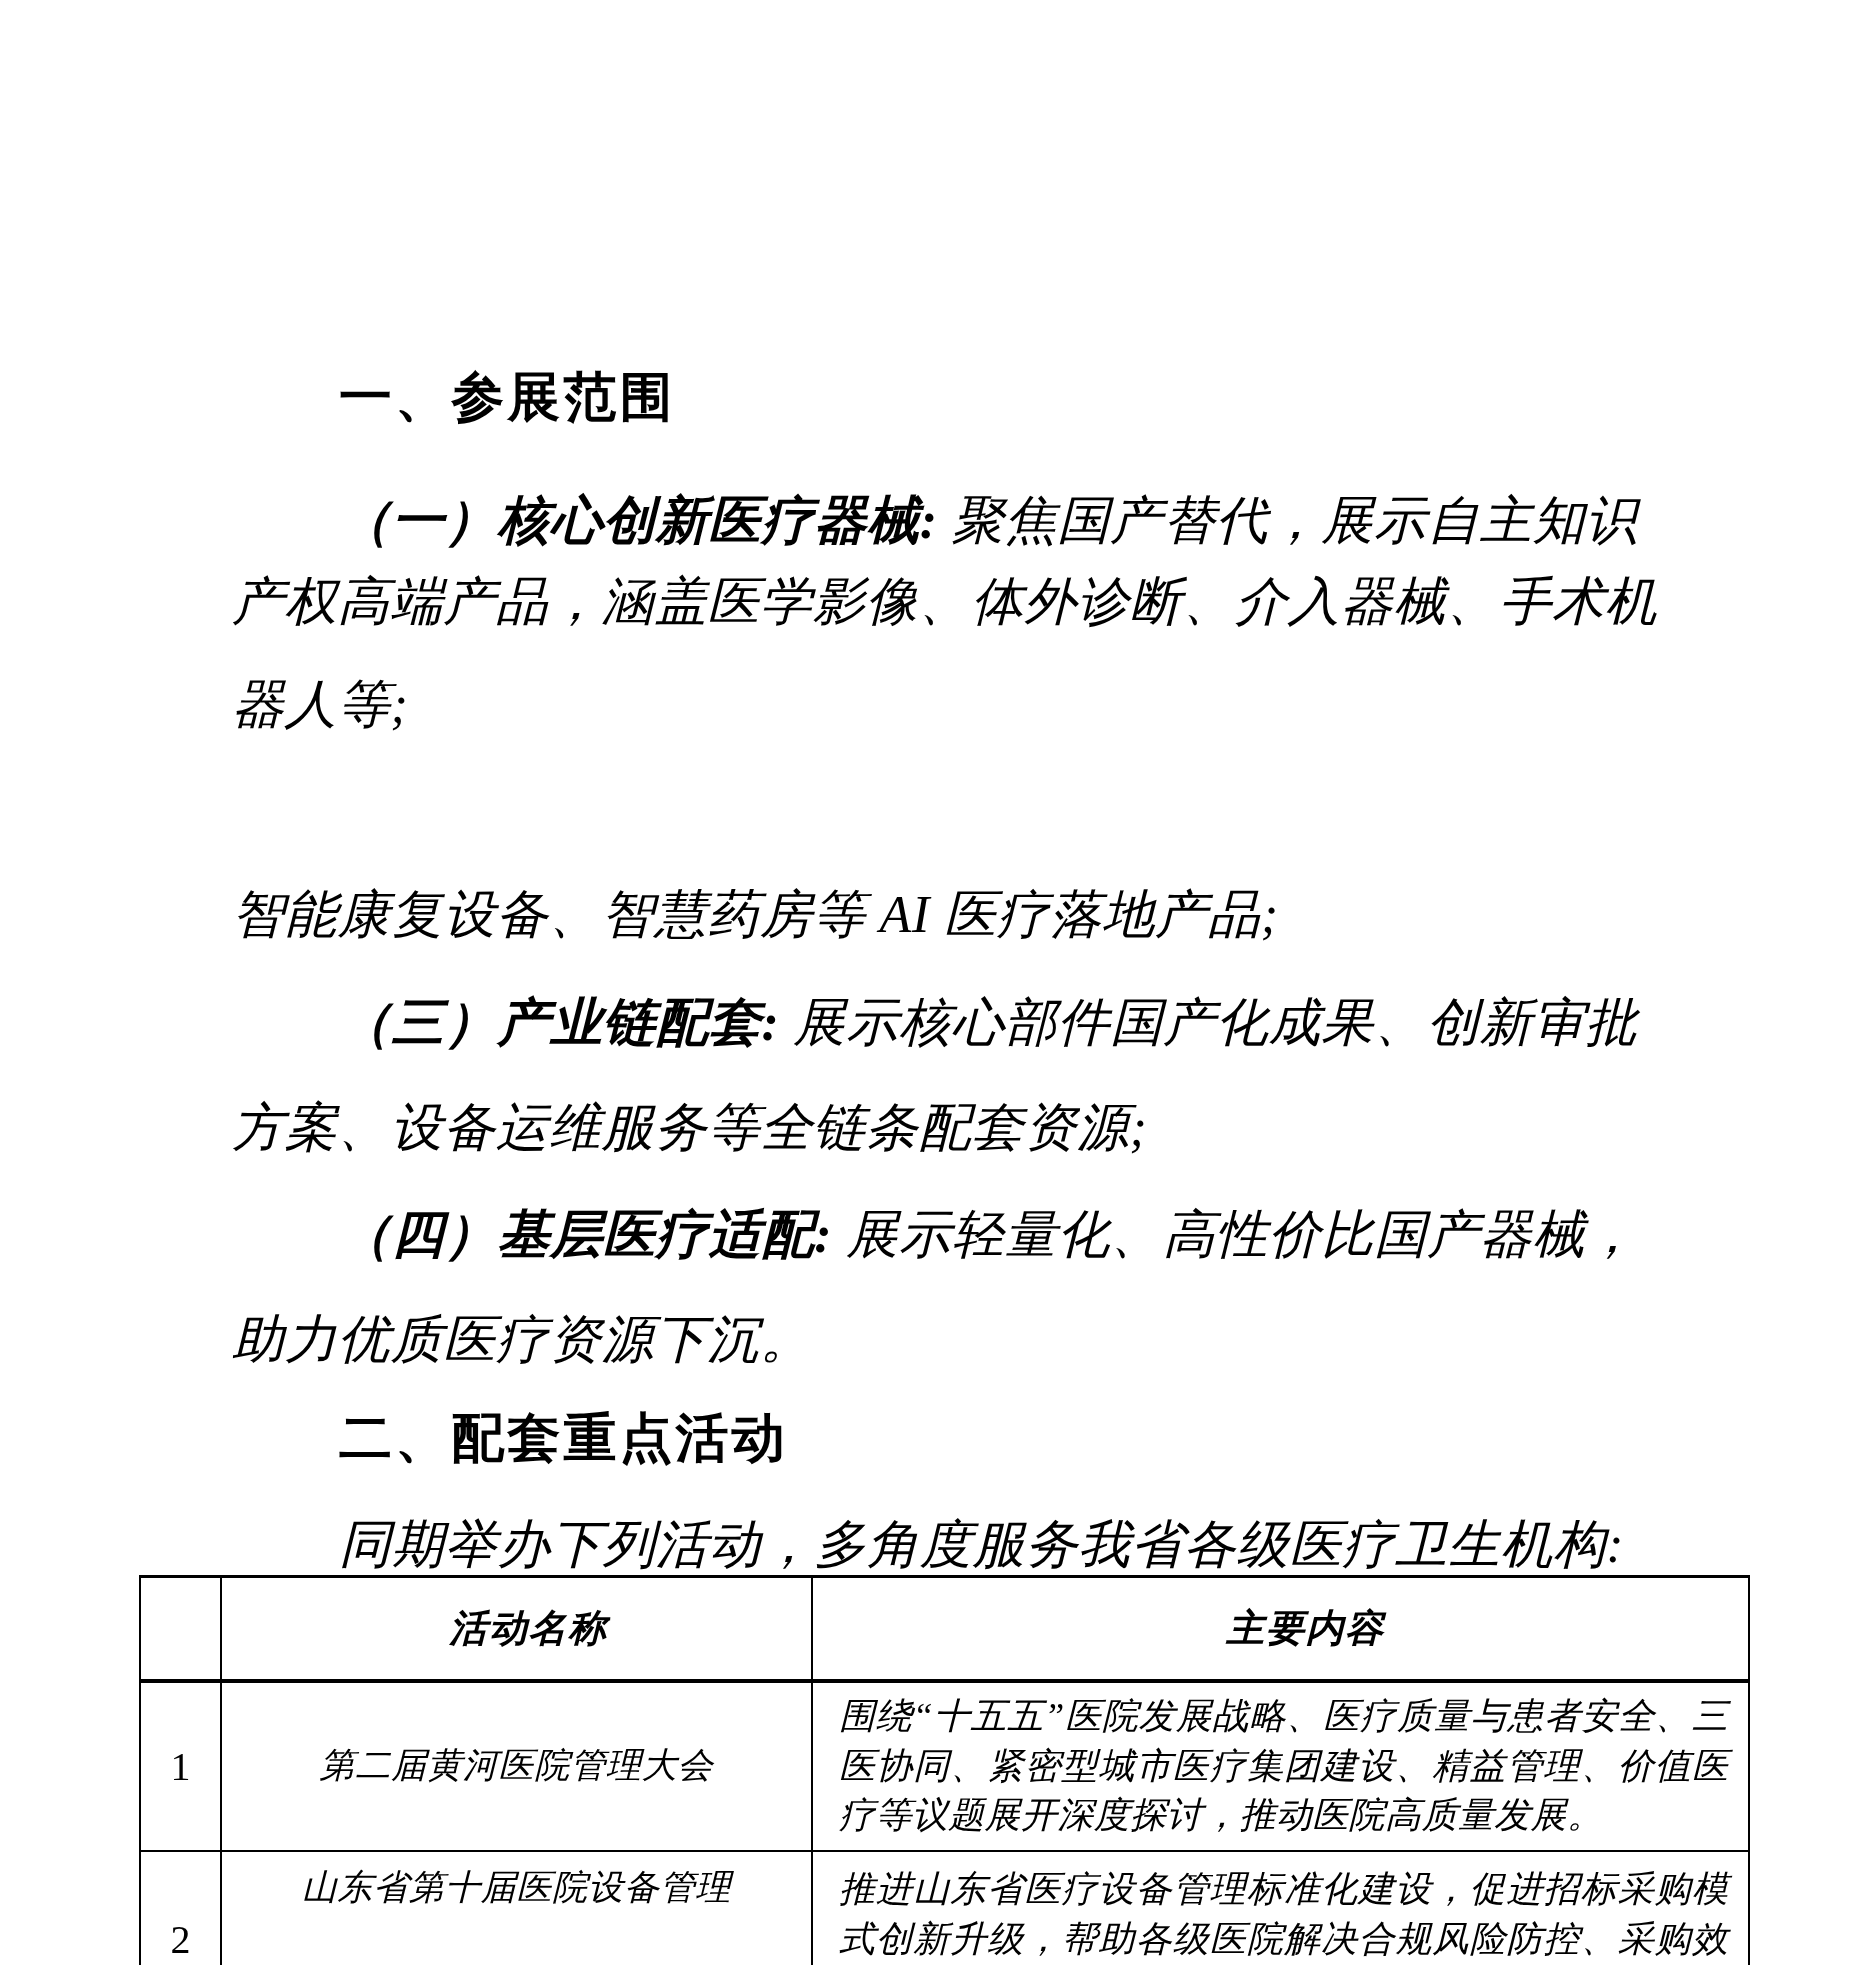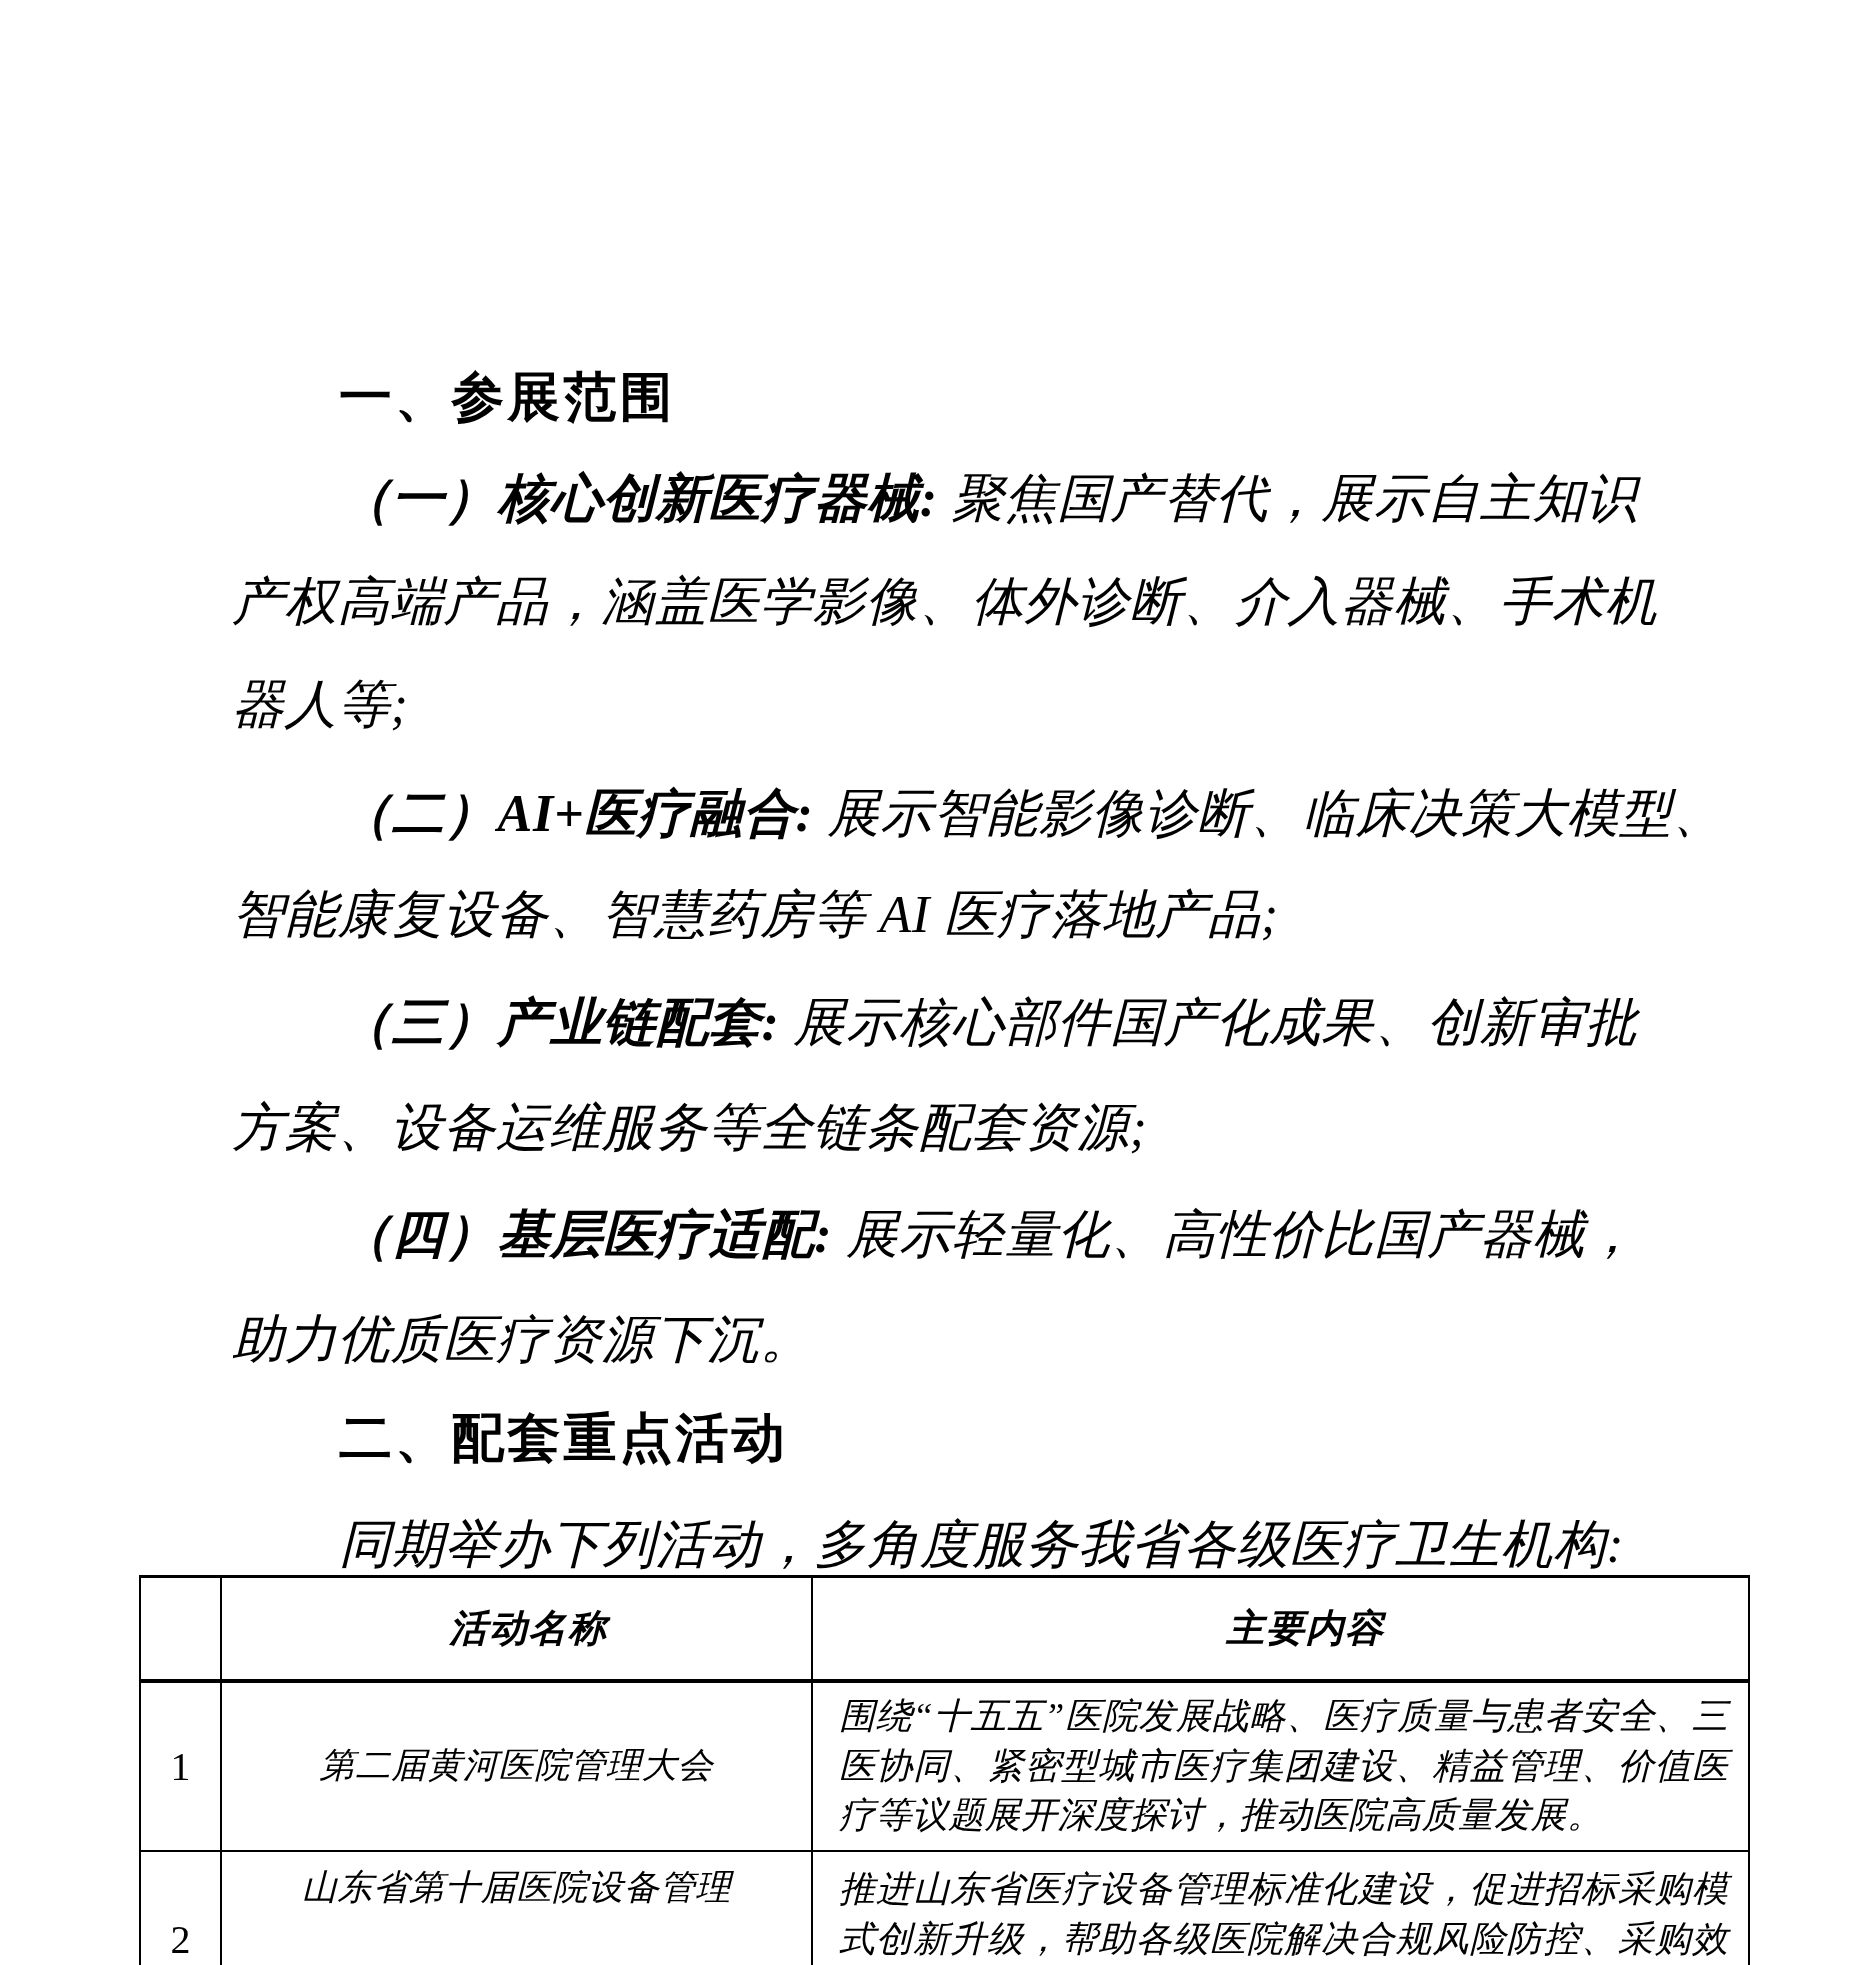--- a/index.html
+++ b/index.html
@@ -26,21 +26,21 @@
   .body-line{
     position:absolute;
     font-size:52px;line-height:1.1;
     font-style:italic;
     letter-spacing:0.8px;
     white-space:nowrap;
   }
   .indent{left:339px;}
   .flush{left:232px;}
   .lead{font-weight:bold;}
-  #p1l1{top:470px;} #p1l2{top:573px;} #p1l3{top:676px;}
+  #p1l1{top:492px;} #p1l2{top:573px;} #p1l3{top:676px;}
   #p2l1{top:785px;} #p2l2{top:886px;}
   #p3l1{top:994px;} #p3l2{top:1099px;}
   #p4l1{top:1206px;} #p4l2{top:1311px;}
   #intro-line{top:1516px;}
   
   .tbl{
     position:absolute;left:139px;top:1575px;
     width:1611px;
     box-sizing:border-box;
     border-top:3.5px solid #000;
@@ -92,21 +92,20 @@
 <body>
 
 <div class="page">
 
   <div id="heading-1" class="sec-heading">一、参展范围</div>
 
   <div id="p1l1" class="body-line indent"><span class="lead">（一）核心创新医疗器械:</span><span> 聚焦国产替代，展示自主知识</span></div>
   <div id="p1l2" class="body-line flush">产权高端产品，涵盖医学影像、体外诊断、介入器械、手术机</div>
   <div id="p1l3" class="body-line flush">器人等;</div>
 
-  <div id="p2l1" class="body-line indent"><span class="lead">（二）AI+医疗融合:</span><span> 展示智能影像诊断、临床决策大模型、</span></div>
   <div id="p2l2" class="body-line flush">智能康复设备、智慧药房等 AI 医疗落地产品;</div>
 
   <div id="p3l1" class="body-line indent"><span class="lead">（三）产业链配套:</span><span> 展示核心部件国产化成果、创新审批</span></div>
   <div id="p3l2" class="body-line flush">方案、设备运维服务等全链条配套资源;</div>
 
   <div id="p4l1" class="body-line indent"><span class="lead">（四）基层医疗适配:</span><span> 展示轻量化、高性价比国产器械，</span></div>
   <div id="p4l2" class="body-line flush">助力优质医疗资源下沉。</div>
 
   <div id="heading-2" class="sec-heading">二、配套重点活动</div>
 

